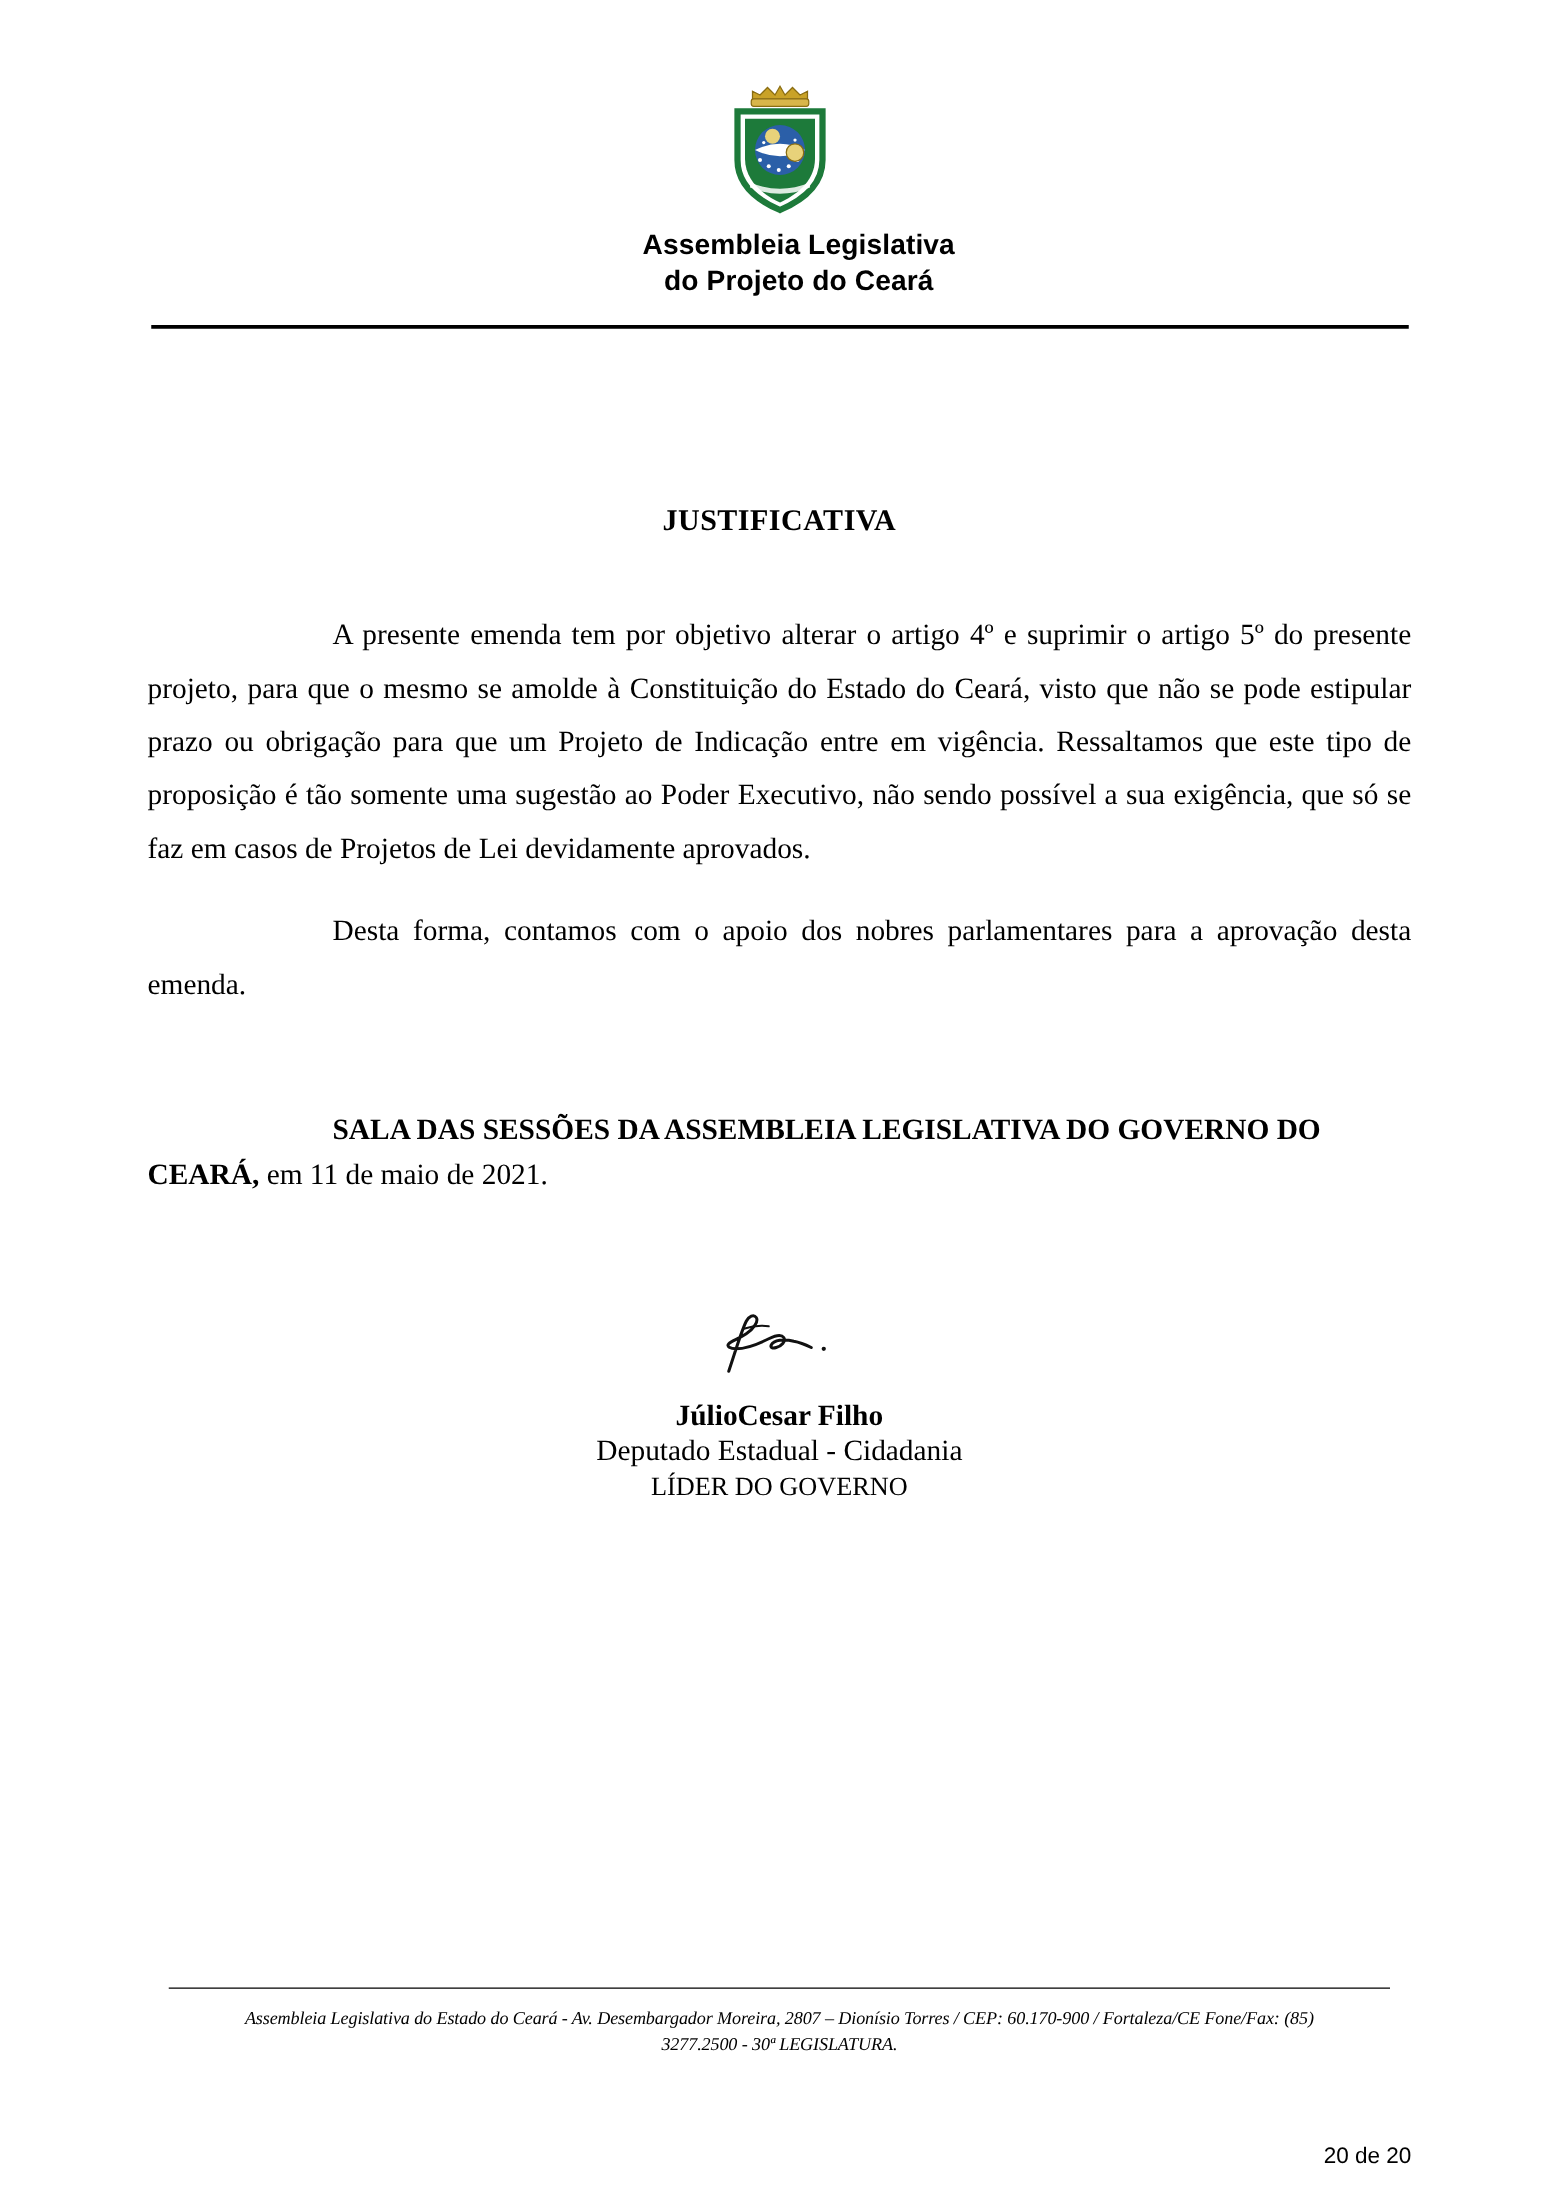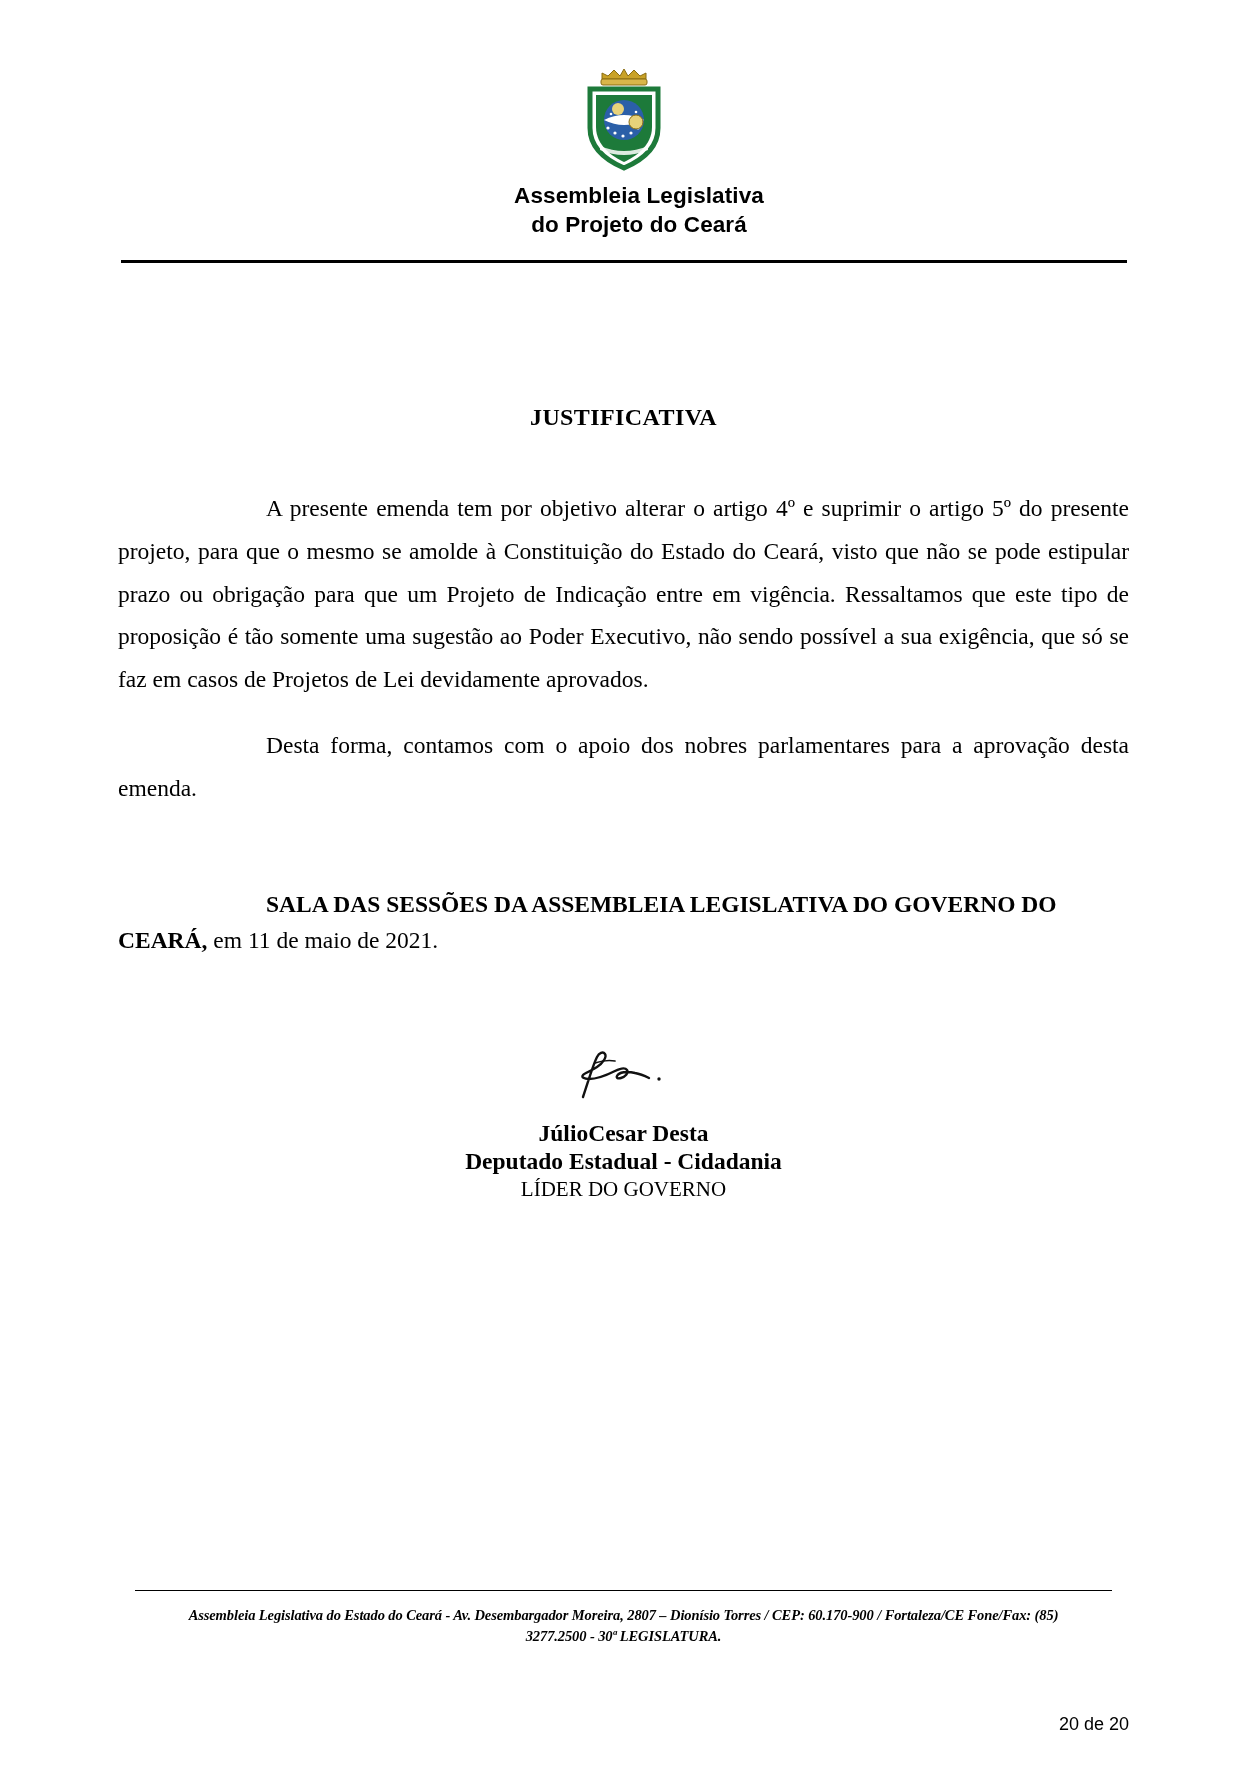--- a/index.html
+++ b/index.html
@@ -100,21 +100,21 @@
     display: block;
     margin: 0 auto;
   }
   .sig-name {
     margin-top: 14px;
     font-weight: bold;
     font-size: 23.5px;
     line-height: 1.22;
   }
   .sig-role {
-    font-weight: bold;
+    font-weight: normal;
     font-size: 23.5px;
     line-height: 1.22;
   }
   .sig-sub {
     font-size: 21px;
     line-height: 1.3;
   }
 
   
   .footer {
@@ -125,21 +125,21 @@
   }
   .footer-rule {
     width: 100%;
     height: 1px;
     background: #000;
     margin-bottom: 14px;
   }
   .footer-text {
     text-align: center;
     font-style: italic;
-    font-weight: bold;
+    font-weight: normal;
     font-size: 14.5px;
     line-height: 1.45;
     letter-spacing: -0.1px;
   }
   .page-number {
     position: absolute;
     right: 118px;
     bottom: 30px;
     font-family: "Liberation Sans", sans-serif;
     font-size: 18px;
@@ -197,21 +197,21 @@
     <div class="sala-block">
       <span class="sala-strong">SALA DAS SESSÕES DA ASSEMBLEIA LEGISLATIVA DO GOVERNO DO CEARÁ,</span><span> em 11 de maio de 2021.</span>
     </div>
 
     <div class="signature-area">
       <svg class="sig-mark" viewBox="0 0 150 60" aria-hidden="true">
         <path d="M34 52 C40 34 44 20 48 12 C50 8 54 6 56 9 C58 12 54 18 48 22 C42 26 36 28 34 30 C32 32 35 34 40 34 C48 34 58 30 66 26 C72 23 76 22 78 25 C80 28 76 32 72 33 C69 34 67 33 68 31 C70 27 78 26 86 28 C92 29 96 31 100 33" fill="none" stroke="#111" stroke-width="2.4" stroke-linecap="round"></path>
         <path d="M46 18 C52 16 60 15 66 16" fill="none" stroke="#111" stroke-width="1.6" stroke-linecap="round"></path>
         <circle cx="110" cy="34" r="1.7" fill="#111"></circle>
       </svg>
-      <div class="sig-name">JúlioCesar Desta</div>
+      <div class="sig-name">JúlioCesar Filho</div>
       <div class="sig-role">Deputado Estadual - Cidadania</div>
       <div class="sig-sub">LÍDER DO GOVERNO</div>
     </div>
   </div>
 
   <div class="footer">
     <div class="footer-rule"></div>
     <div class="footer-text">Assembleia Legislativa do Estado do Ceará - Av. Desembargador Moreira, 2807 – Dionísio Torres / CEP: 60.170-900  / Fortaleza/CE  Fone/Fax: (85)</div>
     <div class="footer-text">3277.2500 - 30ª LEGISLATURA.</div>
   </div>

